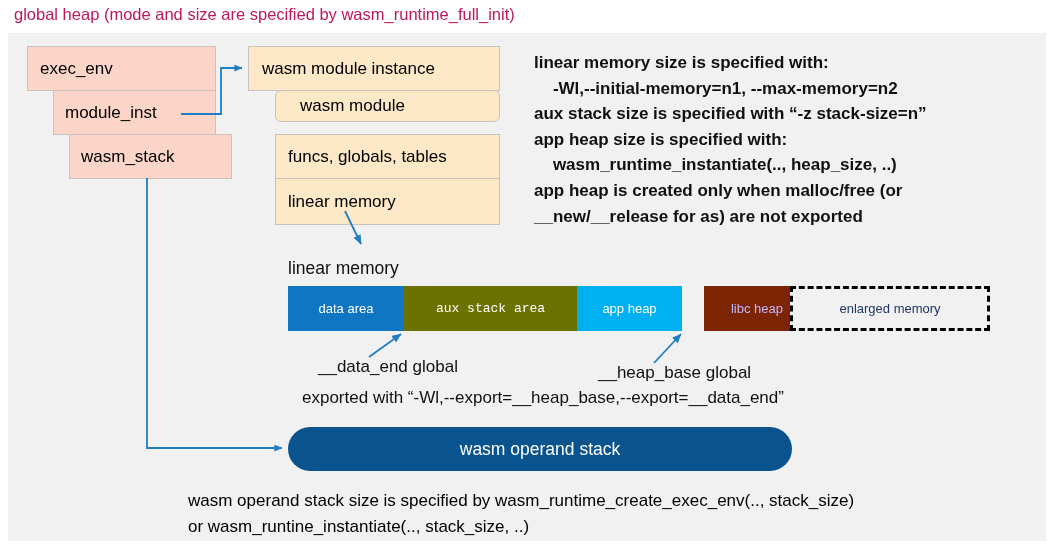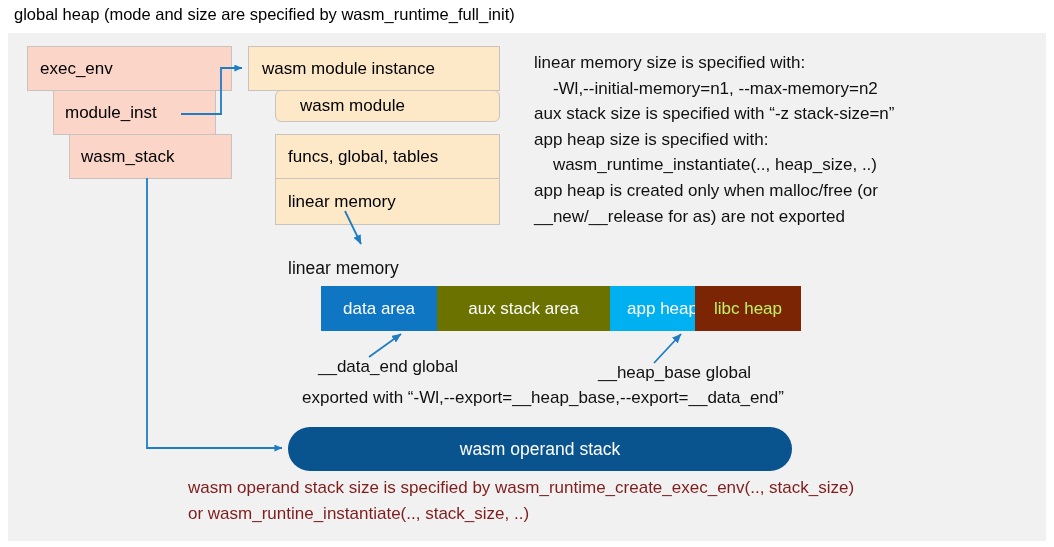--- a/index.html
+++ b/index.html
@@ -11,41 +11,41 @@
     color:#000000;
     overflow:hidden;
     position:relative;
   }
   #stage{position:absolute;left:0;top:0;width:1054px;height:547px;}
 
   
   .title{
     position:absolute;left:14px;top:3px;
     font-size:16.5px;line-height:22px;
-    color:#000000;white-space:nowrap;
+    color:#be185d;white-space:nowrap;
   }
 
   
   .panel{
     position:absolute;left:8px;top:33px;
     width:1038px;height:508px;
     background:#f1f1f1;
   }
   .cell{
     box-sizing:border-box;
     display:flex;align-items:center;
     font-size:17px;
     color:#000;
   }
 
   
   .pink{background:#fbd6c8;border:1px solid #c9c2bd;}
   .execenv{position:absolute;left:27px;top:46px;width:189px;height:133px;}
   .execenv .hdr{
-    position:absolute;left:0;top:0;width:205px;height:45px;
+    position:absolute;left:0;top:0;width:189px;height:45px;
     padding-left:12px;
   }
   .execenv .r1{
     position:absolute;left:26px;top:44px;width:163px;height:45px;
     padding-left:11px;
   }
   .execenv .r2{
     position:absolute;left:42px;top:88px;width:163px;height:45px;
     padding-left:11px;
   }
@@ -59,37 +59,37 @@
   .wmi .r1{position:absolute;left:27px;top:44px;width:225px;height:32px;padding-left:24px;border-radius:6px;}
   .wmi .r2{position:absolute;left:27px;top:88px;width:225px;height:45px;padding-left:12px;}
   .wmi .r3{position:absolute;left:27px;top:132px;width:225px;height:47px;padding-left:12px;}
 
   
   .notes{
     position:absolute;left:534px;top:50px;width:500px;
     font-size:17px;line-height:25.6px;
     color:#101010;
     white-space:pre;
+    font-weight:bold;
   }
 
   
   .lm-label{
     position:absolute;left:288px;top:258px;
     font-size:17.5px;color:#101010;
   }
 
   
   .membar{position:absolute;left:288px;top:286px;height:45px;}
   .seg{
     position:absolute;top:0;height:45px;
     box-sizing:border-box;
     display:flex;align-items:center;justify-content:center;
-    color:#ffffff;font-size:17px;
+    color:#ffffff;font-size:13px;
     white-space:nowrap;
-    margin-left:33px;
   }
   .seg.dashed{
     border:3px dashed #000000;
     background:#f1f1f1;
     color:#1f3864;
   }
 
   
   .anno{
     position:absolute;font-size:17px;color:#101010;white-space:nowrap;
@@ -101,22 +101,22 @@
   
   .opstack{
     position:absolute;left:288px;top:427px;width:504px;height:44px;
     background:#09548e;
     display:flex;align-items:center;justify-content:center;
     color:#ffffff;font-size:17.5px;
   }
 
   
   .caption{
-    position:absolute;left:188px;top:475px;width:850px;
-    font-size:17px;line-height:26px;color:#7f1d1d;
+    position:absolute;left:188px;top:488px;width:850px;
+    font-size:17px;line-height:26px;color:#000000;
     white-space:pre;
   }
 
   
   svg.conn{
     position:absolute;left:0;top:0;width:1054px;height:547px;
     pointer-events:none;
   }
 </style>
 </head>
@@ -132,38 +132,39 @@
     <div class="pink cell hdr">exec_env</div>
     <div class="pink"></div>
     <div class="pink cell r1">module_inst</div>
     <div class="pink cell r2">wasm_stack</div>
   </div>
 
   <div class="wmi">
     <div class="cream cell hdr">wasm module instance</div>
     <div class="cream"></div>
     <div class="cream cell r1">wasm module</div>
-    <div class="cream cell r2">funcs, global, tables</div>
+    <div class="cream cell r2">funcs, globals, tables</div>
     <div class="cream cell r3">linear memory</div>
   </div>
 
   <div class="notes">linear memory size is specified with:
     -Wl,--initial-memory=n1, --max-memory=n2
 aux stack size is specified with “-z stack-size=n”
 app heap size is specified with:
     wasm_runtime_instantiate(.., heap_size, ..)
 app heap is created only when malloc/free (or
 __new/__release for as) are not exported</div>
 
   <div class="lm-label">linear memory</div>
   <div class="membar" id="membar" style="width: 702px;">
       <div class="seg" style="left: 0px; width: 116px; background: rgb(14, 118, 195); color: rgb(255, 255, 255);">data area</div>
-      <div class="seg" style="left: 116px; width: 173px; background: rgb(107, 114, 0); color: rgb(255, 255, 255);">aux stack area</div>
+      <div class="seg" style="left: 116px; width: 173px; background: rgb(107, 114, 0); color: rgb(255, 255, 255); font-family: Liberation Mono, monospace;">aux stack area</div>
       <div class="seg" style="left: 289px; width: 105px; background: rgb(0, 176, 240); color: rgb(255, 255, 255);">app heap</div>
-      <div class="seg" style="left: 374px; width: 106px; background: rgb(123, 37, 4); color: #bef264; text-align: center;">libc heap</div>
+      <div class="seg" style="left: 416px; width: 106px; background: rgb(123, 37, 4); color: #c4b5fd; text-align: center;">libc heap</div>
+      <div class="seg dashed" style="left: 502px; width: 200px; color: rgb(31, 56, 100);">enlarged memory</div>
     </div>
 
   <div class="anno anno-data-end">__data_end global</div>
   <div class="anno anno-heap-base">__heap_base global</div>
   <div class="anno anno-export">exported with “-Wl,--export=__heap_base,--export=__data_end”</div>
 
   <div class="opstack" style="background: rgb(9, 84, 142); border-radius: 22px;">wasm operand stack</div>
 
   <div class="caption">wasm operand stack size is specified by wasm_runtime_create_exec_env(.., stack_size)
 or wasm_runtine_instantiate(.., stack_size, ..)</div>

